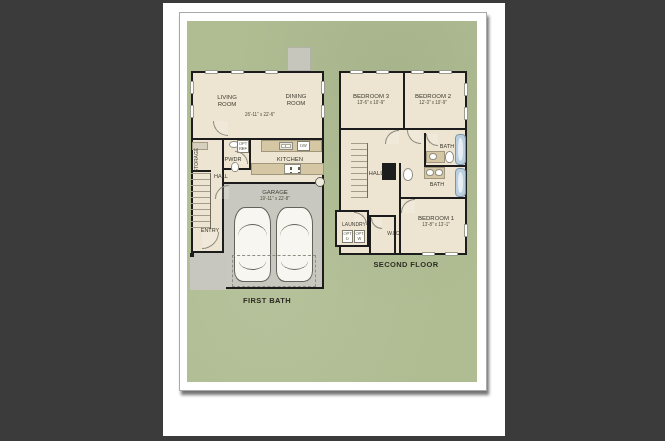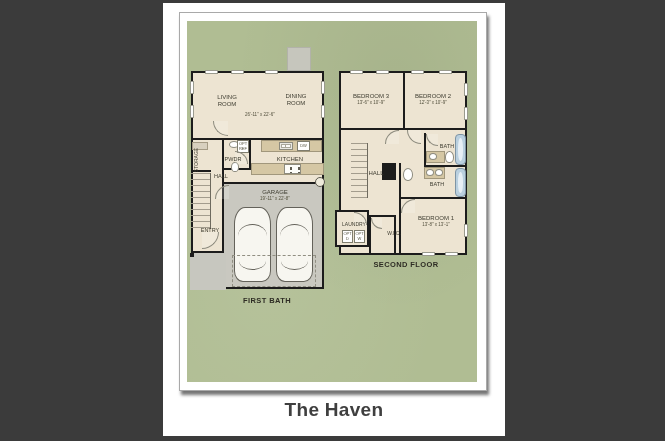--- a/index.html
+++ b/index.html
@@ -179,15 +179,14 @@
         <div class="lbl" style="left:250px;top:163px;font-size:5.5px;">BATH</div>
         <div class="lbl" style="left:189px;top:152px;">HALL</div>
         <div class="lbl" style="left:167px;top:204px;font-size:5px;">LAUNDRY</div>
         <div class="lbl" style="left:207px;top:213px;font-size:5px;">W.I.C.</div>
         <div class="lbl" style="left:249px;top:197px;">BEDROOM 1</div>
         <div class="lbl dim" style="left:249px;top:204px;">13'-8" x 13'-1"</div>
         <div class="lbl cap" style="left:219px;top:244px;">SECOND FLOOR</div>
 
       </div>
     </div>
-    <div id="title">The Haven</div>
   </div>
 </div>
 
 </body></html>

